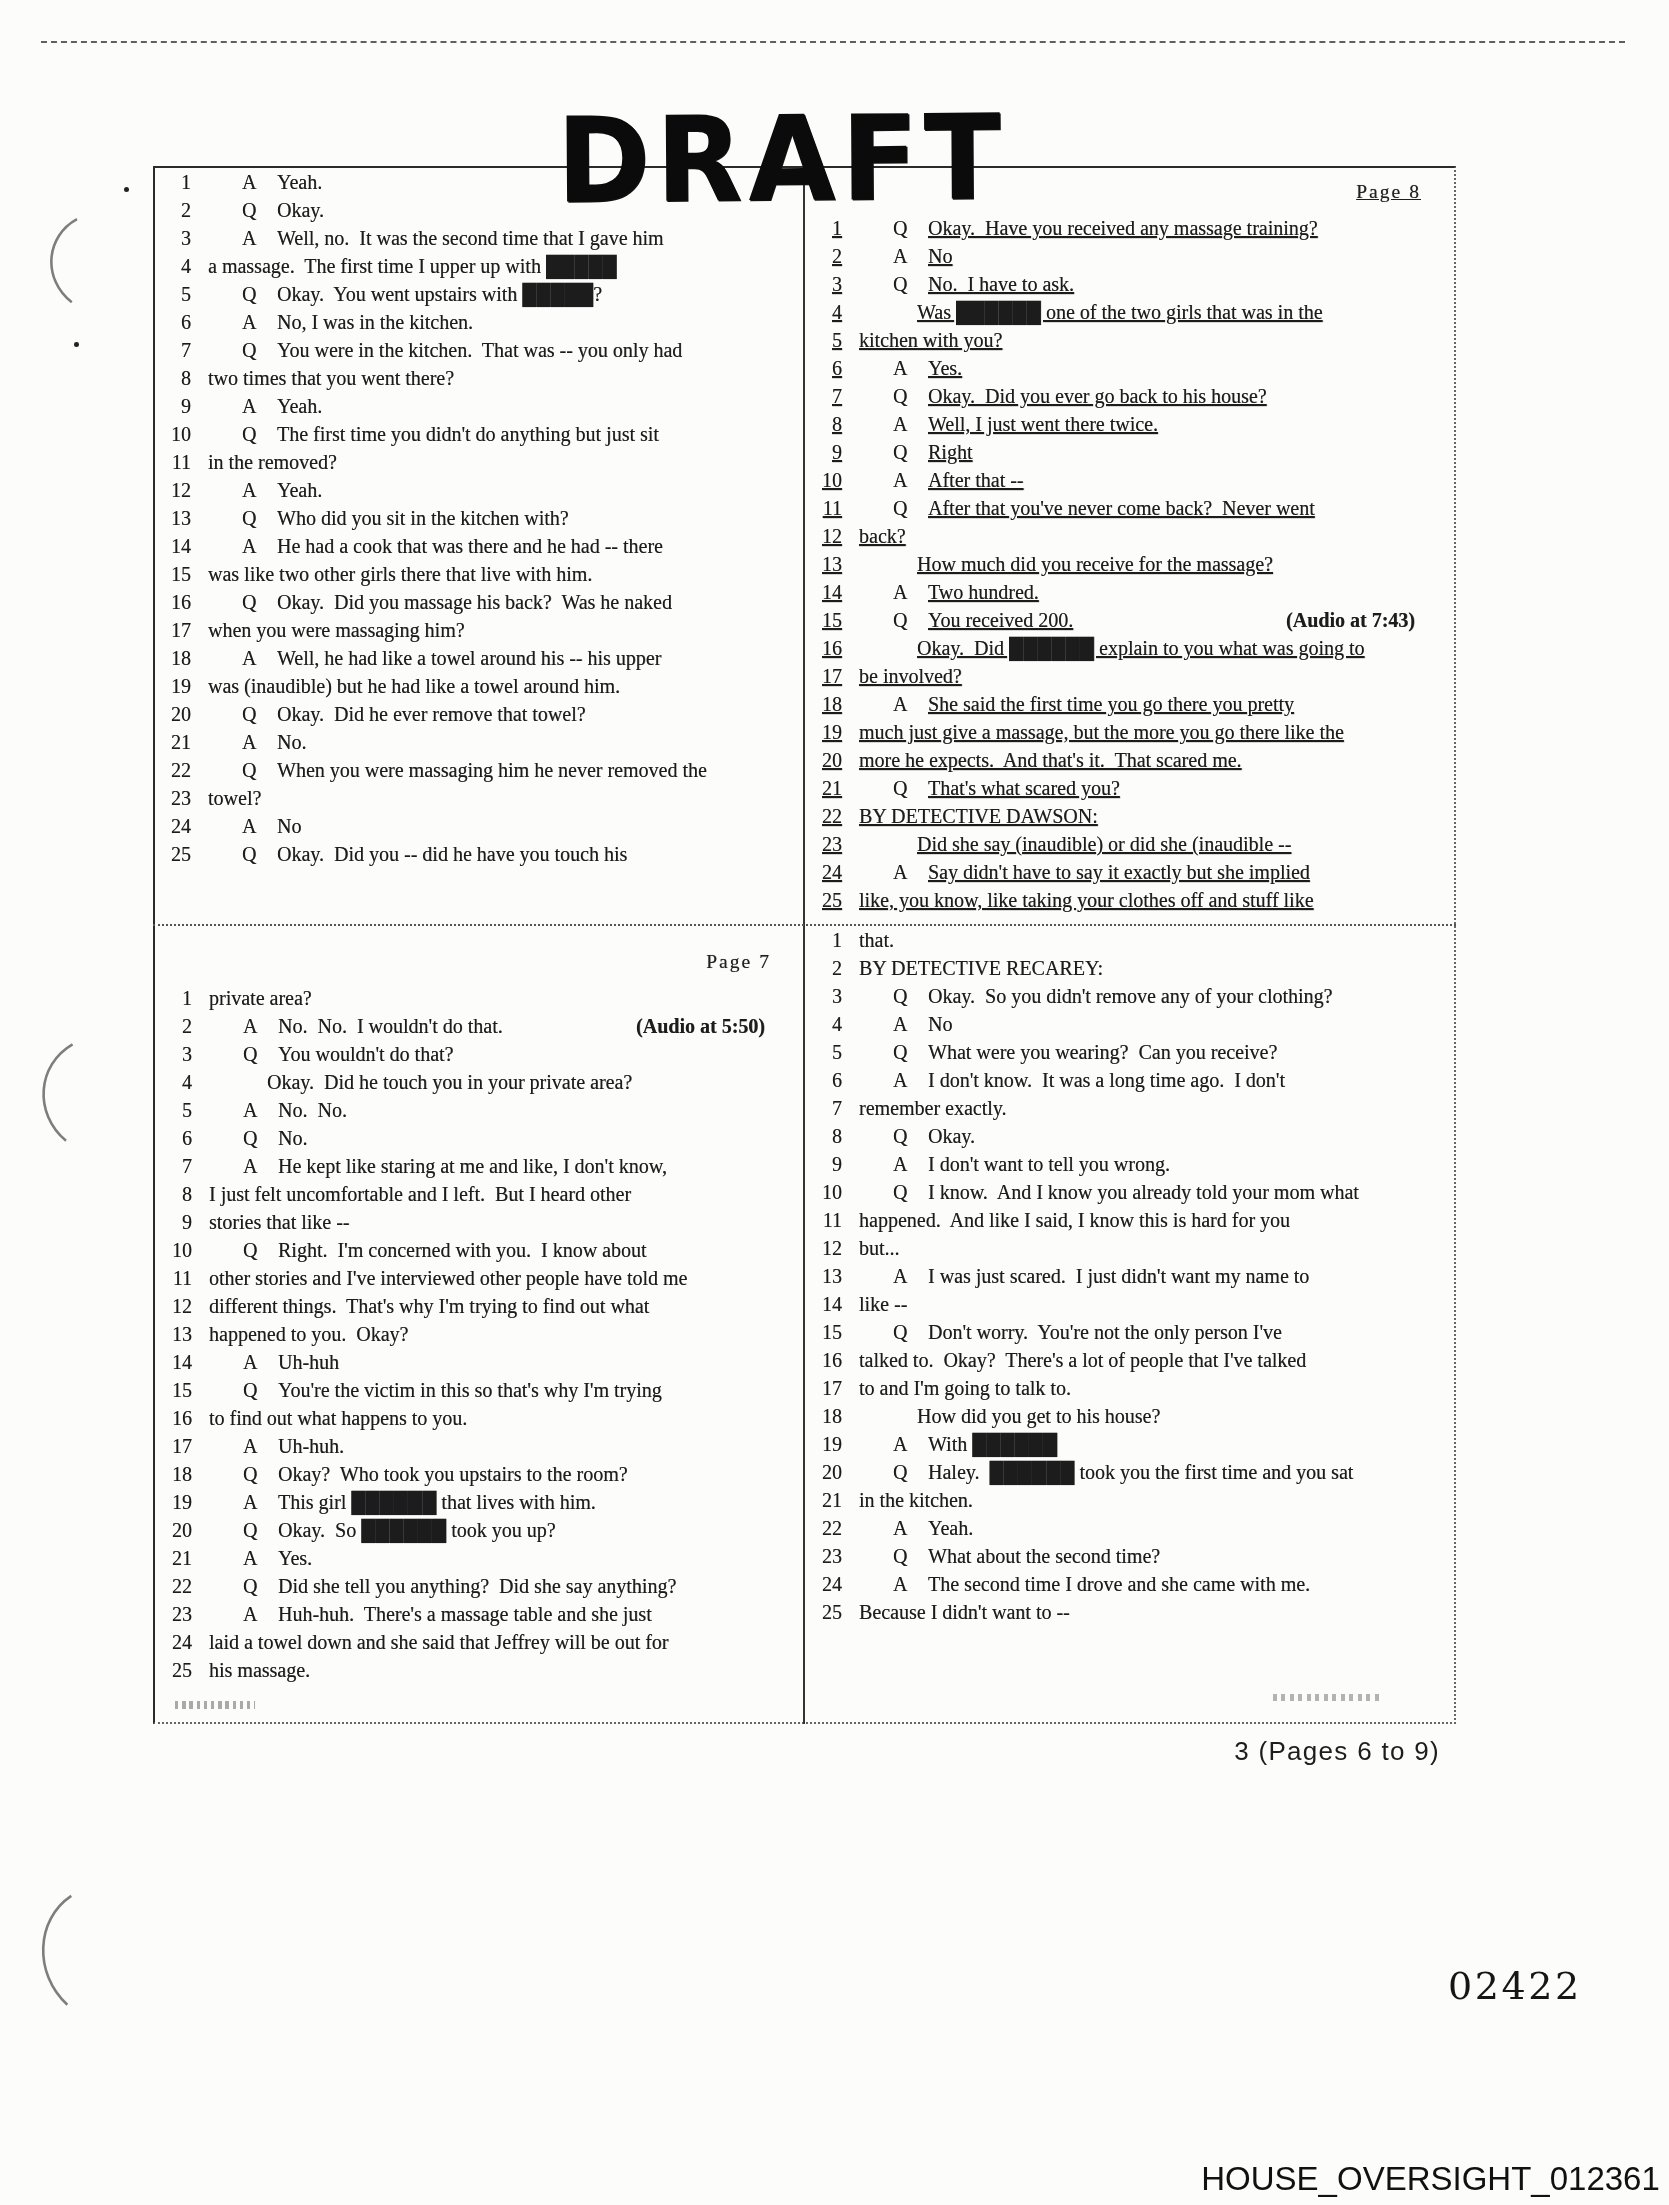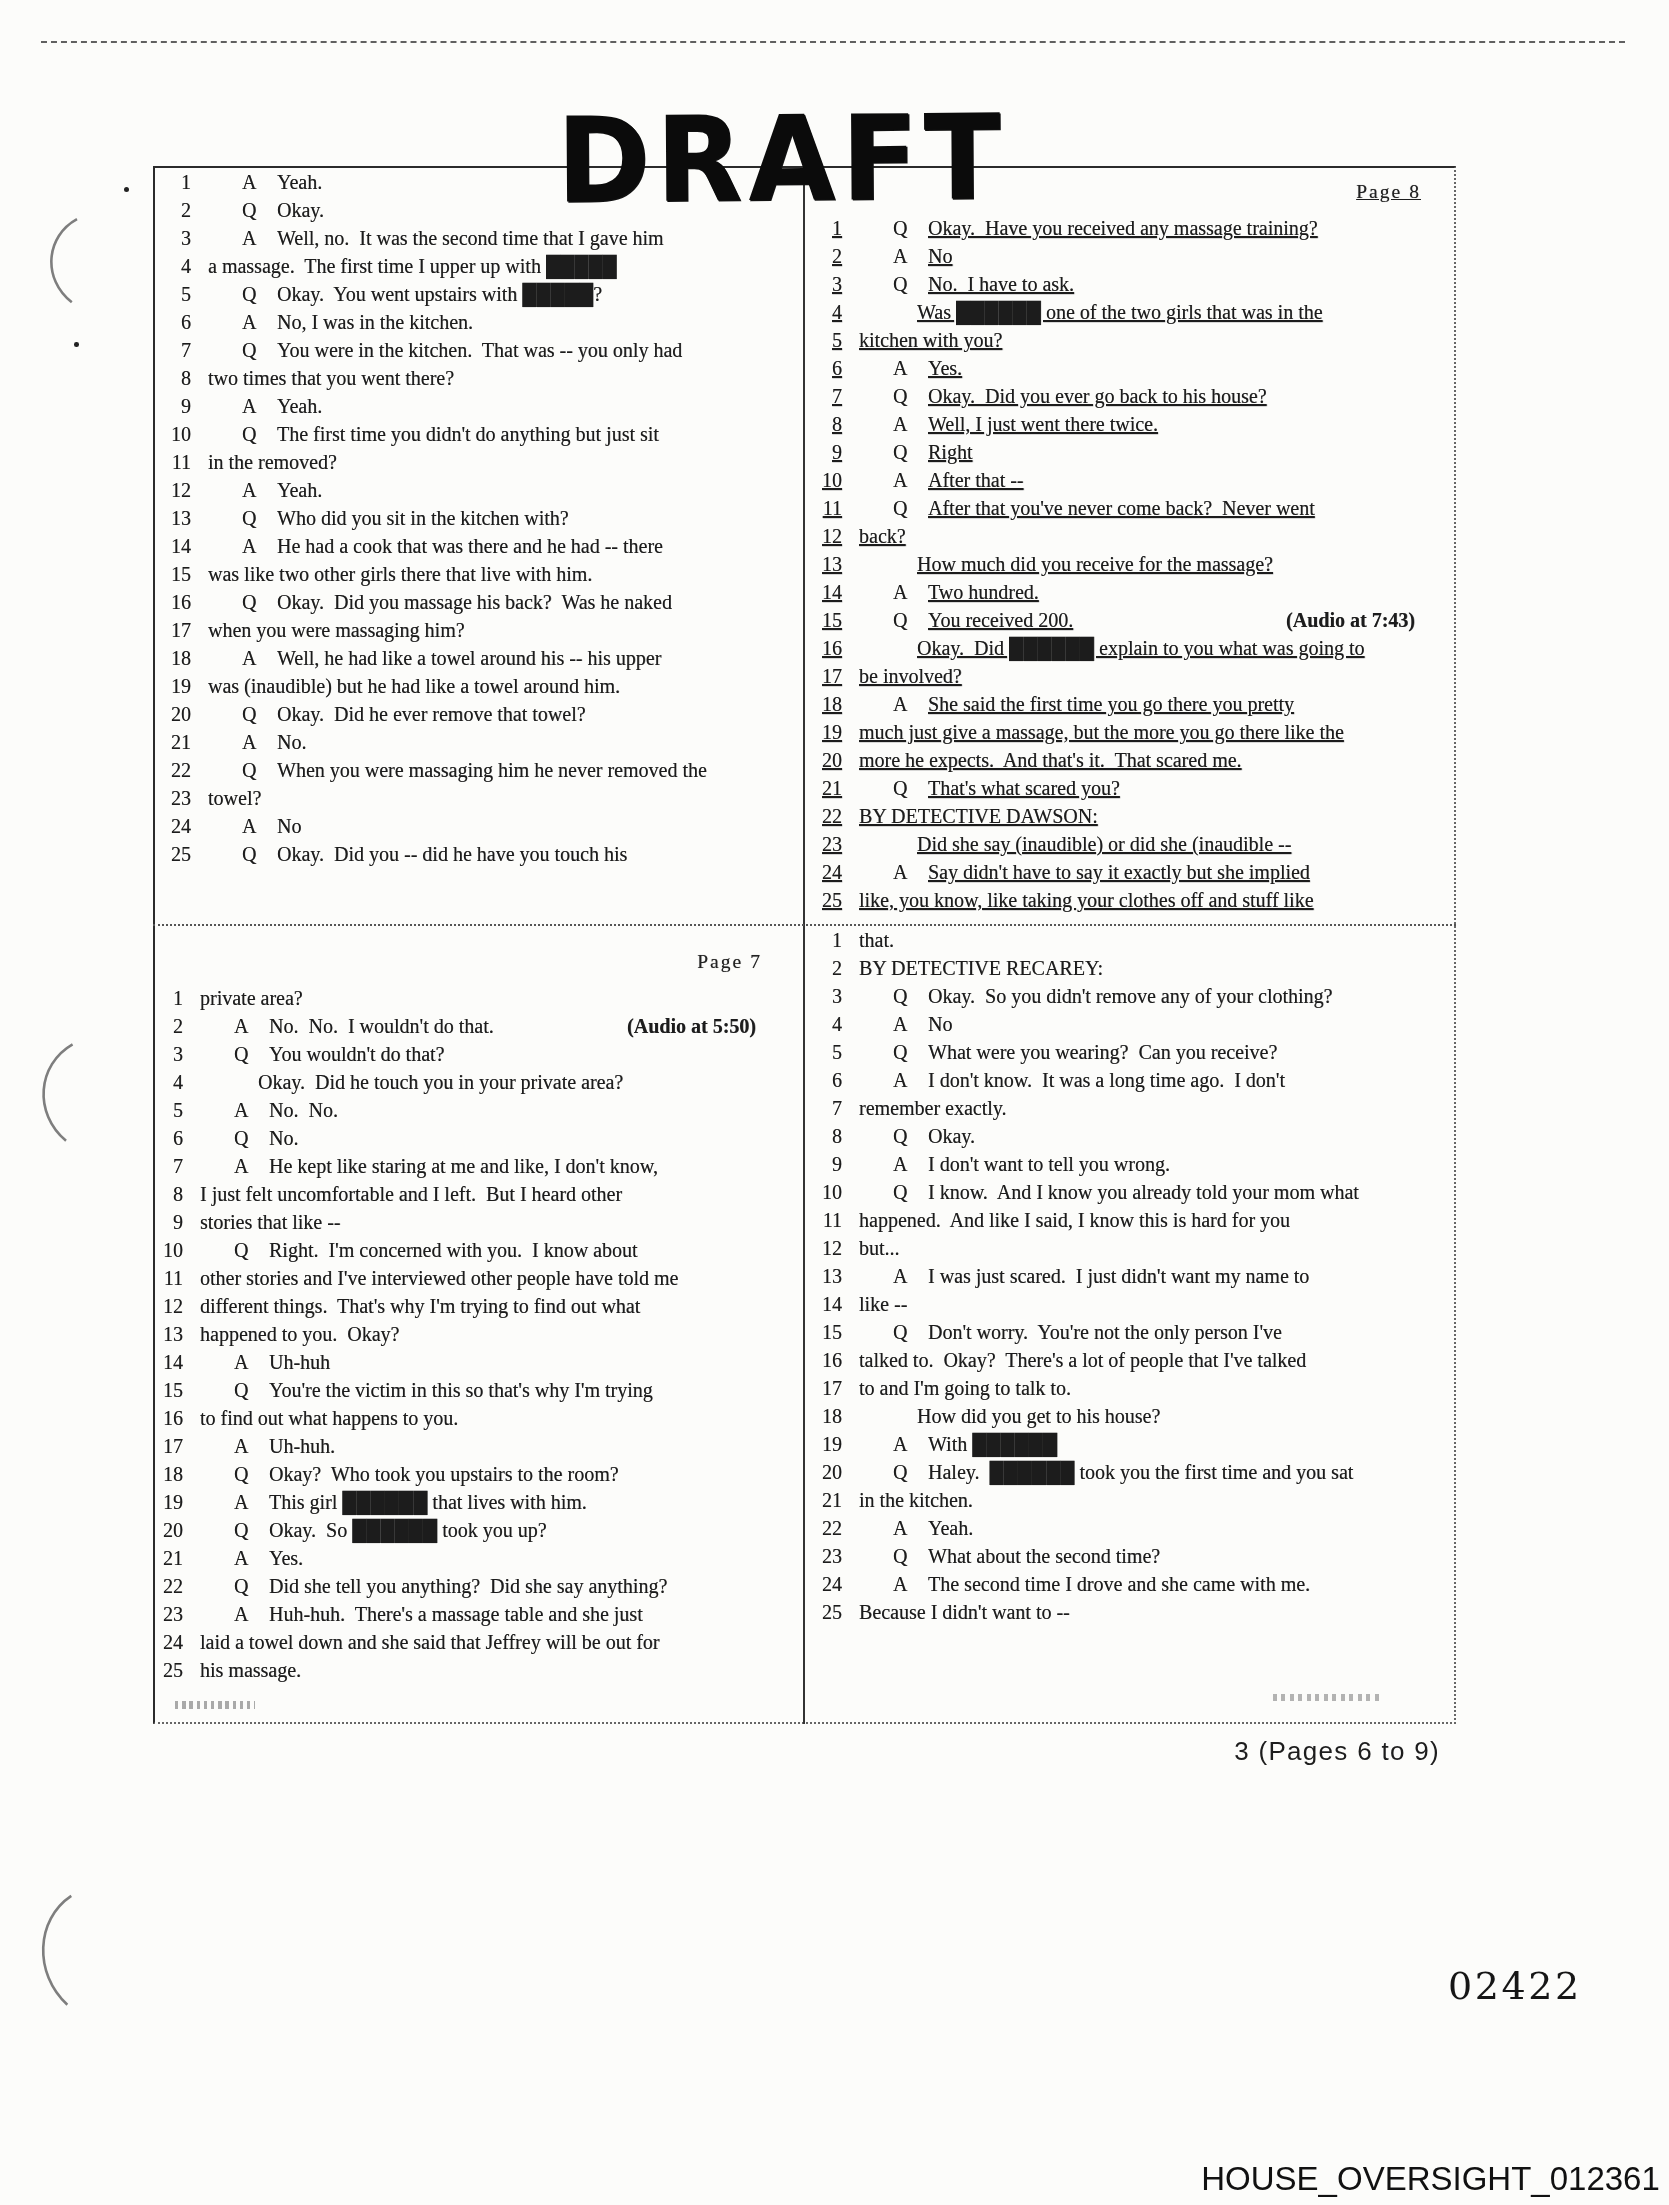--- a/index.html
+++ b/index.html
@@ -40,21 +40,21 @@
   }
   .vdiv { position:absolute; left:803px; top:166px; height:1558px; width:0;
     border-left:2px solid #333; }
   .hdiv { position:absolute; left:153px; top:924px; width:1303px; height:0;
     border-top:2px dotted #555; }
 
   
   .quadrant { position:absolute; z-index:2; }
   .q0 { left:153px;  top:169px;  width:650px; height:753px; }
   .q1 { left:804px; top:170px;  width:650px; height:753px;text-decoration:underline; }
-  .q2 { left:145px;  top:927px; width:650px; height:795px; }
+  .q2 { left:154px;  top:927px; width:650px; height:795px; }
   .q3 { left:804px; top:927px; width:650px; height:795px; }
   .q-header { text-align:right; padding-right:33px; box-sizing:border-box;
     font-size:19.6px; letter-spacing:2px; color:#222;
     text-shadow:0 0 0.7px rgba(30,30,30,.55); }
   .qtop .q-header { padding-top:10.5px; height:45px; }
   .qbot .q-header { padding-top:23.6px; height:58px; }
   .q-lines { }
   .line { display:flex; height:28px; position:relative;
     font-size:20px; line-height:26px;
     text-shadow:0.3px 0.3px 0.5px rgba(25,25,25,.55); }

